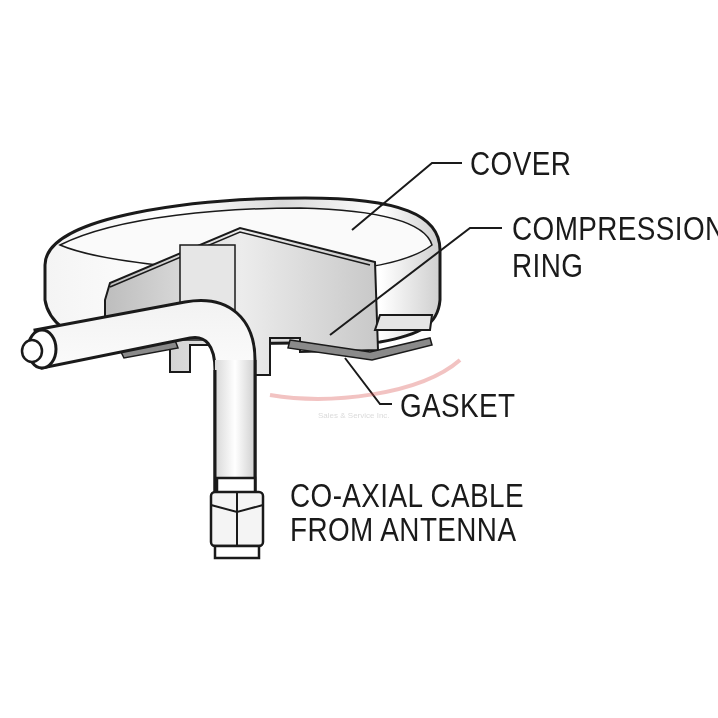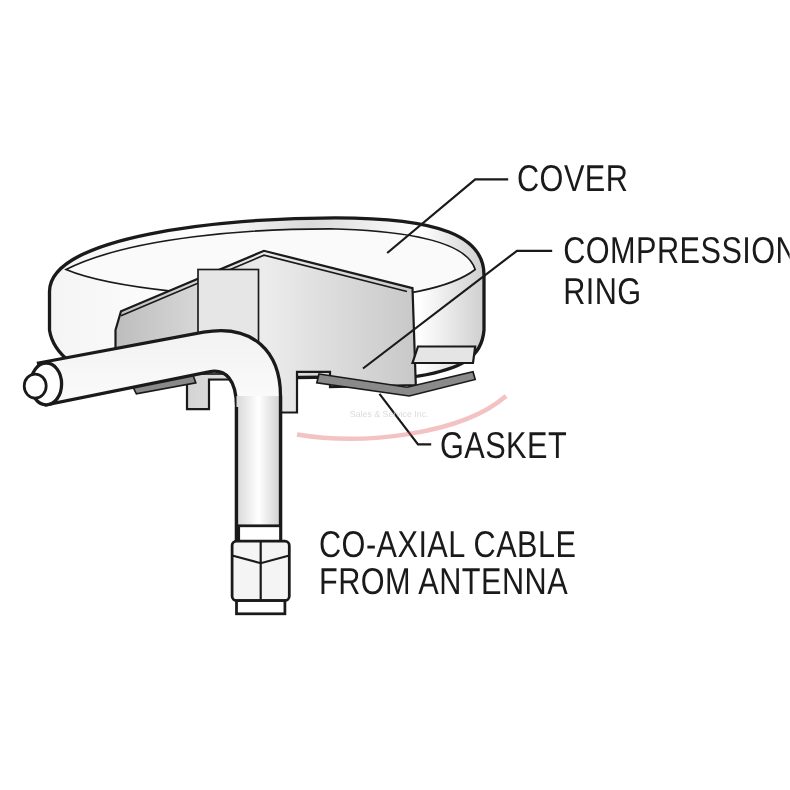--- a/index.html
+++ b/index.html
@@ -74,21 +74,21 @@
 
     <g fill="none" stroke="#1a1a1a" stroke-width="2">
       <path d="M352,230 L432,163 L462,163"></path>
       <path d="M330,335 L470,228 L502,228"></path>
       <path d="M345,358 L380,404 L392,404"></path>
     </g>
 
     <path d="M270,395 C330,405 420,395 460,360" fill="none" stroke="#d9534f" stroke-width="4" opacity=".35"></path>
   </svg>
 
-  <div class="wm" style="left:318px;top:372px;font-size:8px;font-weight:400;">Sales &amp; Service Inc.</div>
+  <div class="wm" style="left:318px;top:411px;font-size:8px;font-weight:400;">Sales &amp; Service Inc.</div>
 
   <div class="lbl" style="left:470px;top:145px;">COVER</div>
   <div class="lbl" style="left:512px;top:210px;">COMPRESSION</div>
   <div class="lbl" style="left:512px;top:247px;">RING</div>
   <div class="lbl" style="left:400px;top:387px;">GASKET</div>
   <div class="lbl" style="left:290px;top:477px;">CO-AXIAL CABLE</div>
   <div class="lbl" style="left:290px;top:511px;">FROM ANTENNA</div>
 </div>
 
 </body></html>

